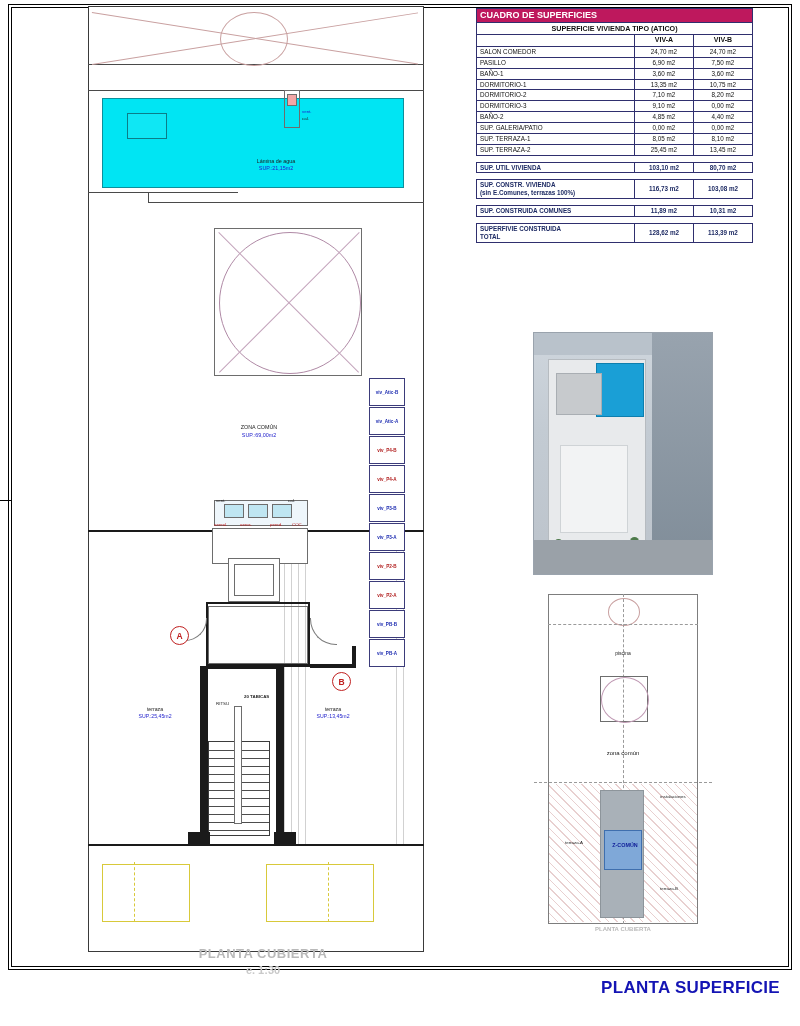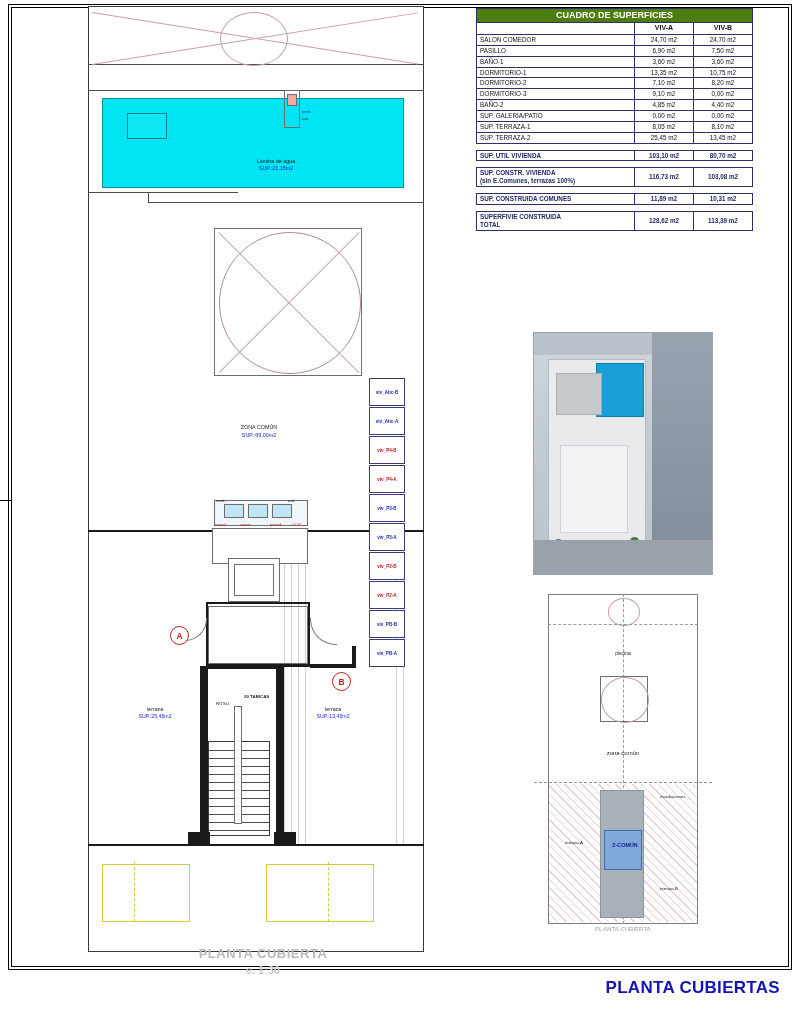--- a/index.html
+++ b/index.html
@@ -54,21 +54,21 @@
   .stair i{position:absolute;left:0;right:0;height:1px;background:#4d4d4d;}
 
   .tinytxt{position:absolute;font-size:4.4px;color:#222;white-space:nowrap;}
   .tinytxt.blue{color:#1c1ccc;}
   .tinytxt.red{color:#c01b1b;}
 
   
   .tablewrap{position:absolute;left:476px;top:8px;width:277px;}
   table.surf{border-collapse:collapse;width:277px;font-size:6.3px;color:#111;}
   table.surf td,table.surf th{border:1px solid #2f2f6e;padding:1px 3px;line-height:1.25;}
-  .t-head{background:#4d7c0f;color:#fff;font-size:9px;font-weight:bold;text-align:center;padding:3px 0;border:1px solid #1d2a63;}
+  .t-head{background:#be185d;color:#fff;font-size:9px;font-weight:bold;text-align:left;padding:3px 0;border:1px solid #1d2a63;}
   .t-sub{background:#fff;color:#111;font-size:7.2px;font-weight:bold;text-align:center;}
   .c-lbl{text-align:left;}
   .c-val{text-align:center;width:52px;}
   .colhdr{text-align:center;font-weight:bold;font-size:7px;}
   .gap td{border:none;height:4px;}
   .bold-blue{color:#1d2a63;font-weight:bold;}
   .bold-row td{font-weight:bold;}
   .nb{border:none !important;}
 
   
@@ -236,20 +236,23 @@
 
     <div class="planta-title">PLANTA CUBIERTA</div>
     <div class="planta-sub">e. 1:30</div>
   </div>
 
   <div class="tablewrap">
     <table class="surf">
       <tbody>
           <tr>
             <td class="t-head" colspan="3">CUADRO DE SUPERFICIES</td>
+          </tr>
+      <tr>
+            <td class="t-sub" colspan="3">SUPERFICIE VIVIENDA TIPO  (ATICO)</td>
           </tr>
       <tr>
         <td class="c-lbl"></td>
         <td class="c-val colhdr">VIV-A</td>
         <td class="c-val colhdr">VIV-B</td>
       </tr>
       <tr>
             <td class="c-lbl">SALON COMEDOR</td>
             <td class="c-val">24,70 m2</td>
             <td class="c-val">24,70 m2</td>
@@ -376,14 +379,14 @@
     <div class="kp-hatch"></div>
     <div class="kp-grey"></div>
     <div class="kp-blue"></div>
     <div class="kp-blue-lbl">Z-COMÚN</div>
     <div class="kp-txt" style="left:100px;top:200px;width:50px;font-size:4.4px;">instalaciones</div>
     <div class="kp-txt" style="left:4px;top:246px;width:44px;font-size:4.4px;">terraza-A</div>
     <div class="kp-txt" style="left:98px;top:292px;width:46px;font-size:4.4px;">terraza-B</div>
     <div class="kp-title">PLANTA CUBIERTA</div>
   </div>
 
-  <div class="footer-title">PLANTA CUBIERTAS</div>
+  <div class="footer-title">PLANTA SUPERFICIE</div>
 </div>
 
 </body></html>

